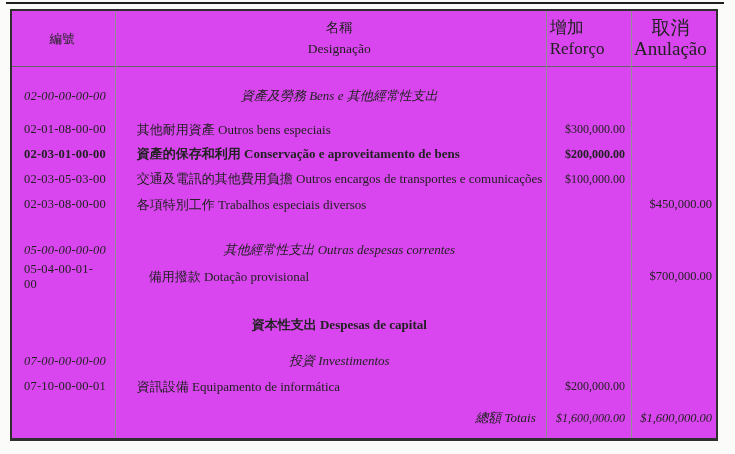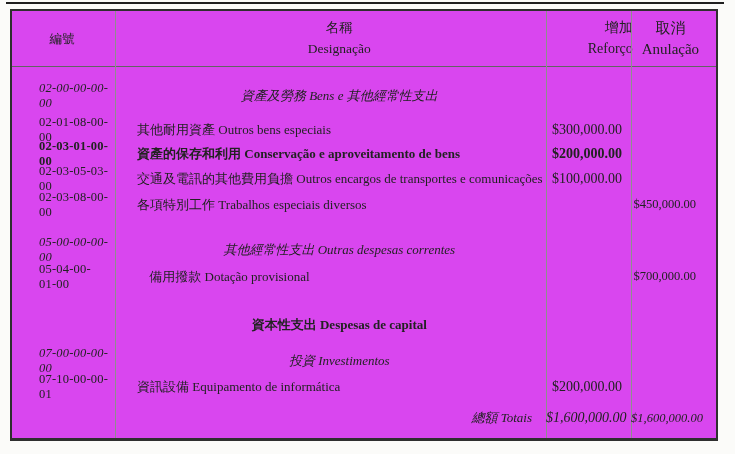--- a/index.html
+++ b/index.html
@@ -29,25 +29,25 @@
     border-bottom:1px solid #636363;
     text-align:center;font-size:13.5px;
   }
   .header-row .cell{
     display:flex;flex-direction:column;justify-content:center;
     gap:5px;line-height:16px;
   }
   .body{position:relative;}
   .row{display:flex;align-items:center;font-size:13px;}
   .cell{box-sizing:border-box;}
-  .col-code{width:103px;padding-left:27px;font-size:12.5px;letter-spacing:.2px;}
+  .col-code{width:103px;padding-left:12px;font-size:12.5px;letter-spacing:.2px;}
   .header-row .col-code{padding-left:0;}
   .col-name{width:431px;padding-left:8px;margin-left:16px;}
-  .col-reforco{width:85px;text-align:center;padding-right:8px;font-size:14px;}
-  .col-anulacao{width:85px;text-align:right;padding-right:20px;font-size:12.5px;}
+  .col-reforco{width:85px;text-align:right;padding-right:8px;font-size:12px;}
+  .col-anulacao{width:85px;text-align:right;padding-right:4px;font-size:12.5px;}
 
   .center{text-align:center;padding-left:0;}
   .right{text-align:right;padding-right:14px;padding-left:0;}
   .italic{font-style:italic;}
   .bold{font-weight:bold;}
 
   .spacer-8{height:8px;}
   .gap-20{height:20px;}
   .gap-22{height:22px;}
   .gap-10{height:10px;}
@@ -70,25 +70,25 @@
     <div class="vline v3"></div>
 
     <div class="header-row">
       <div class="cell col-code">
         <div>編號</div>
       </div>
       <div class="cell col-name center">
         <div>名稱</div>
         <div>Designação</div>
       </div>
-      <div class="cell col-reforco" style="text-align:right;padding-right:0;font-size:14px;">
+      <div class="cell col-reforco" style="text-align:left;padding-right:0;font-size:17px;">
         <div>增加</div>
         <div>Reforço</div>
       </div>
-      <div class="cell col-anulacao" style="text-align:center;padding-right:8px;font-size:15px;align-items:center;">
+      <div class="cell col-anulacao" style="text-align:center;padding-right:8px;font-size:19px;align-items:center;">
         <div>取消</div>
         <div>Anulação</div>
       </div>
     </div>
 
     <div class="body">
       <div class="spacer-8"></div>
 
       <div class="row h42">
         <div class="cell col-code italic">02-00-00-00-00</div>

